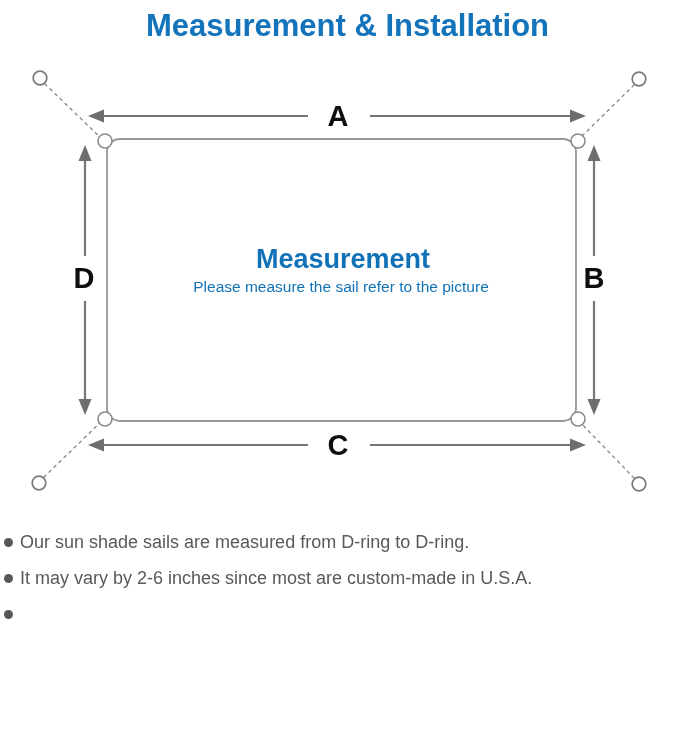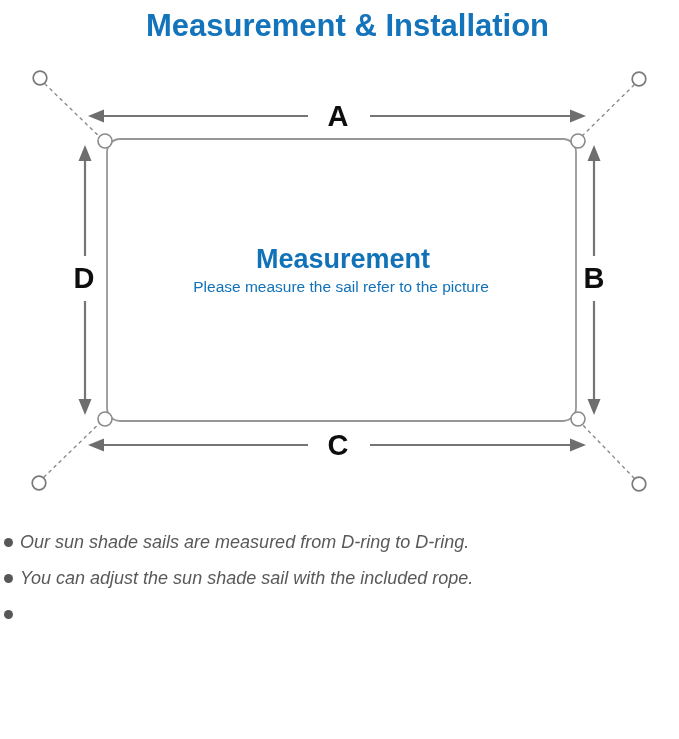--- a/index.html
+++ b/index.html
@@ -54,21 +54,20 @@
     margin: 0;
     padding: 0 6px 0 0;
   }
   .note-item {
     position: relative;
     padding-left: 20px;
     margin-bottom: 14px;
     font-size: 18px;
     line-height: 22px;
     color: #59595b;
-    font-style: italic;
   }
   .bullet-dot {
     position: absolute;
     left: 4px;
     top: 7px;
     width: 9px;
     height: 9px;
     border-radius: 50%;
     background: #57575a;
   }
@@ -135,20 +134,20 @@
     <text class="inner-sub" x="341" y="292">Please measure the sail refer to the picture</text>
   </svg>
 
   <ul class="notes">
     <li class="note-item">
       <span class="bullet-dot"></span>
       <span>Our sun shade sails are measured from D-ring to D-ring.</span>
     </li>
     <li class="note-item">
       <span class="bullet-dot"></span>
-      <span>You can adjust the sun shade sail with the included rope.</span>
+      <span>It may vary by 2-6 inches since most are custom-made in U.S.A.</span>
     </li>
     <li class="note-item">
       <span class="bullet-dot"></span>
     </li>
   </ul>
 
 </div>
 
 </body></html>

